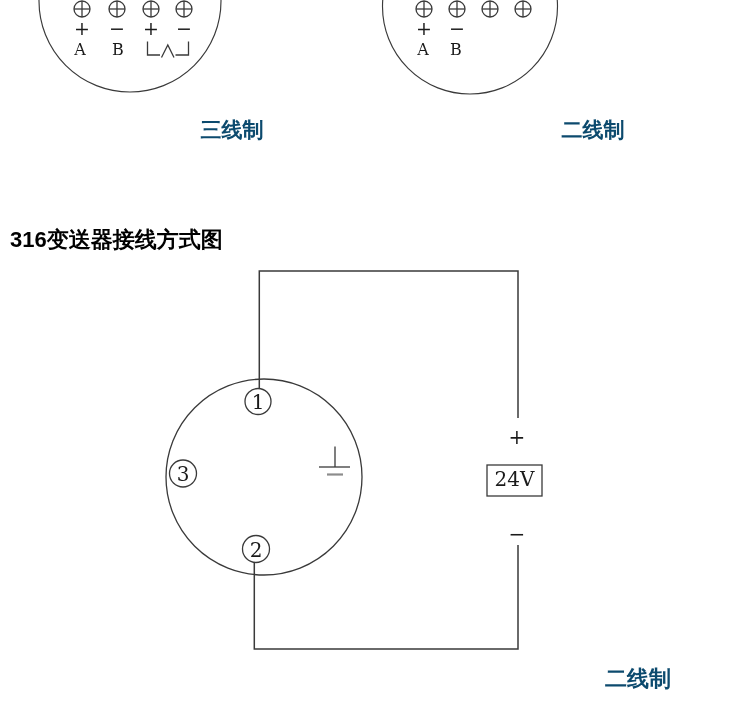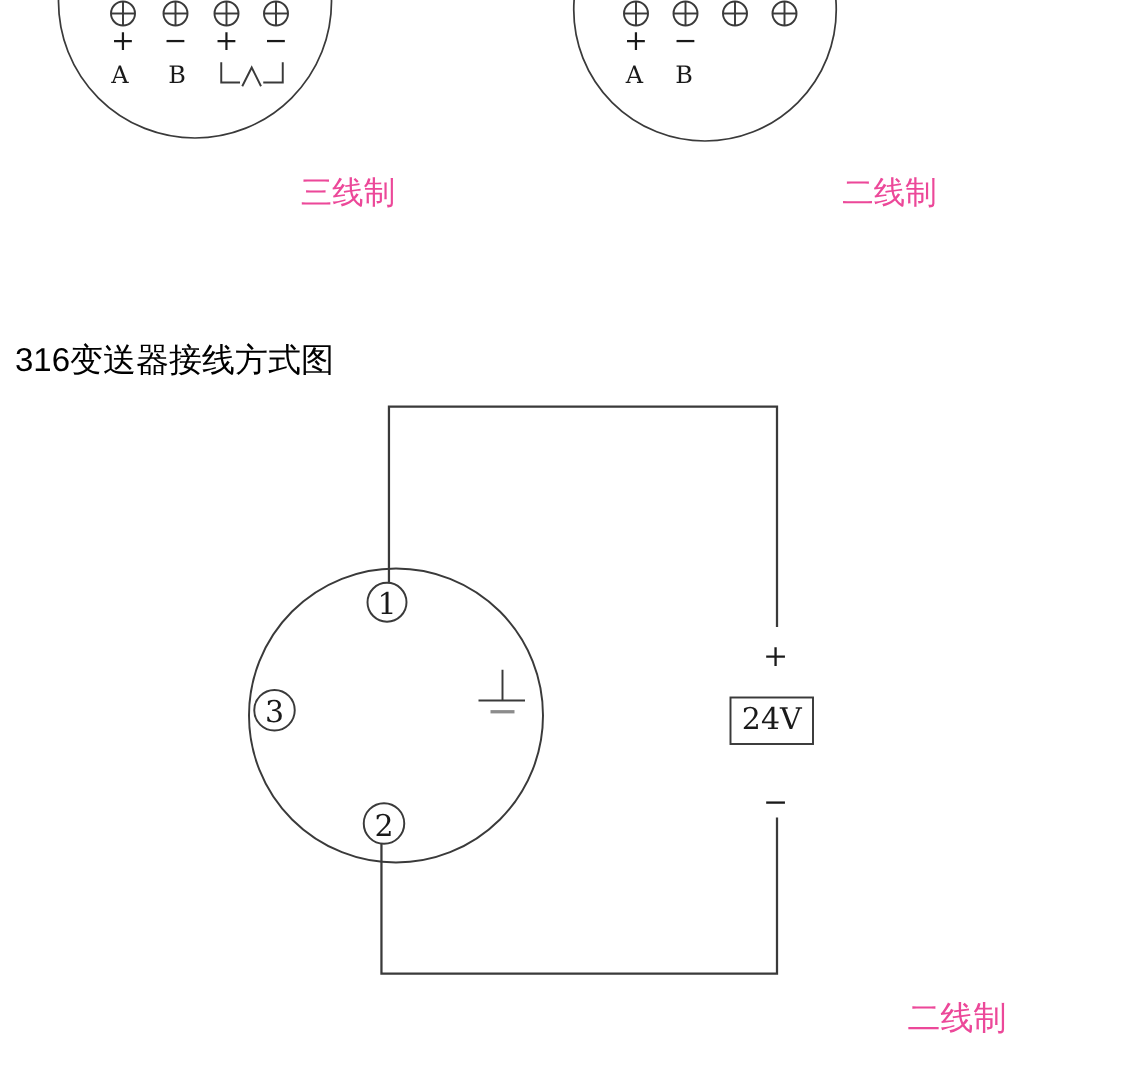--- a/index.html
+++ b/index.html
@@ -9,28 +9,28 @@
   }
   .stage svg{position:absolute;left:0;top:0;}
   
   svg .ln{stroke:#3a3a3a;fill:none;stroke-width:1.3;}
   svg .thin{stroke-width:1.15;}
   svg .wire{stroke-width:1.5;}
   svg .gnd-bar2{stroke:#8c8c8c;stroke-width:2.2;fill:none;}
   svg .boxfill{fill:#ffffff;}
   
   .t{position:absolute;transform:translate(-50%,-50%);white-space:nowrap;line-height:1;color:#111;}
-  .cap{font-family:"Liberation Sans",sans-serif;font-weight:normal;font-size:21px;color:#ec4899;text-align:right;}
+  .cap{font-family:"Liberation Sans",sans-serif;font-weight:bold;font-size:21px;color:#0c4a6e;text-align:right;}
   .cap-lg{font-size:22px;}
   .ser{font-family:"DejaVu Serif",serif;font-size:19px;color:#1a1a1a;}
   .ser-sm{font-family:"DejaVu Serif",serif;font-size:16px;color:#1a1a1a;}
   .num{font-family:"DejaVu Serif",serif;font-size:20px;color:#1a1a1a;}
   .title{
     position:absolute;left:10px;top:228px;font-family:"Liberation Sans",sans-serif;
-    font-weight:normal;font-size:22px;color:#000;white-space:nowrap;line-height:1.1;
+    font-weight:bold;font-size:22px;color:#000;white-space:nowrap;line-height:1.1;
   }
 </style>
 </head>
 <body>
 
 <div class="stage">
 
   <svg width="750" height="720" viewBox="0 0 750 720">
 
     <g>

